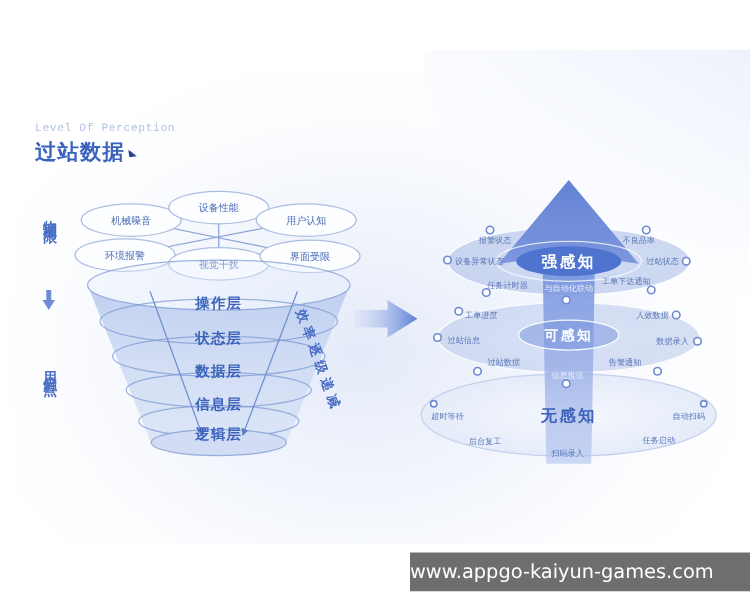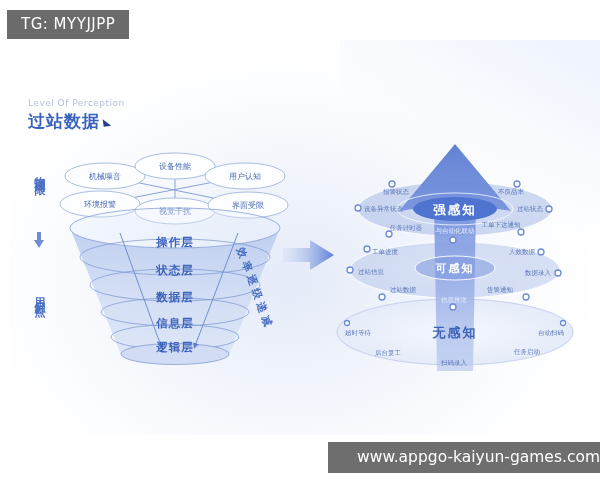--- a/index.html
+++ b/index.html
@@ -6,23 +6,23 @@
   #stage{position:relative;width:600px;height:480px;background:#ffffff;overflow:hidden;
          font-family:"DejaVu Sans","Liberation Sans",sans-serif;}
   .bg-tint{position:absolute;left:10px;top:55px;width:580px;height:380px;
            background:radial-gradient(ellipse at 48% 60%, rgba(206,218,243,0.55), rgba(244,247,253,0.25) 60%, rgba(255,255,255,0) 78%);}
   .bg-sheen{position:absolute;right:0;top:40px;width:260px;height:200px;
            background:linear-gradient(210deg, rgba(235,241,252,0.9), rgba(255,255,255,0) 60%);}
 
   .wm-top{position:absolute;left:7px;top:10px;height:29px;padding:0 14px;background:#6b6b6b;
           color:#fff;font-size:15px;line-height:29px;letter-spacing:0.5px;}
   .wm-bottom{position:absolute;right:0;top:442px;width:272px;height:31px;background:#6e6e6e;
-          color:#fff;font-size:15.5px;line-height:31px;text-align:right;}
-
-  .hdr{position:absolute;left:28px;top:98px;}
+          color:#fff;font-size:15.5px;line-height:31px;text-align:left;}
+
+  .hdr{position:absolute;left:28px;top:98px;font-family:Liberation Mono, monospace;}
   .hdr .sub{font-size:9px;color:#b3c1de;letter-spacing:0.5px;}
   .hdr .ttl{font-size:17px;font-weight:bold;color:#3a63be;letter-spacing:1px;margin-top:2px;}
   .ttl-mark{display:inline-block;color:#24418c;font-size:10px;transform:translateY(-2px) rotate(-8deg);margin-left:3px;}
 
   .vlab{position:absolute;writing-mode:vertical-rl;text-orientation:upright;
         color:#4a6fc4;font-weight:bold;font-size:11px;letter-spacing:3px;}
   .vlab.top{left:31px;top:167px;}
   .vlab.bot{left:31px;top:288px;}
   .dn-arrow{position:absolute;left:34px;top:232px;width:10px;height:18px;}
   .dn-arrow .stem{position:absolute;left:3px;top:0;width:4px;height:9px;background:#6d8cd4;}
@@ -39,21 +39,20 @@
   .lv-mid{font-size:11px;font-weight:bold;fill:#ffffff;letter-spacing:2px;}
   .lv-none{font-size:13px;font-weight:bold;fill:#3d62b8;letter-spacing:2px;}
 </style>
 </head>
 <body>
 
 <div id="stage">
   <div class="bg-tint"></div>
   <div class="bg-sheen"></div>
 
-  <div class="wm-top">TG: MYYJJPP</div>
 
   <div class="hdr">
     <div class="sub">Level Of Perception</div>
     <div class="ttl"><span>过站数据</span><span class="ttl-mark">◣</span></div>
   </div>
 
   <div class="vlab top">物理局限</div>
   <div class="dn-arrow">
     <div class="stem"></div>
     <div class="head"></div>

